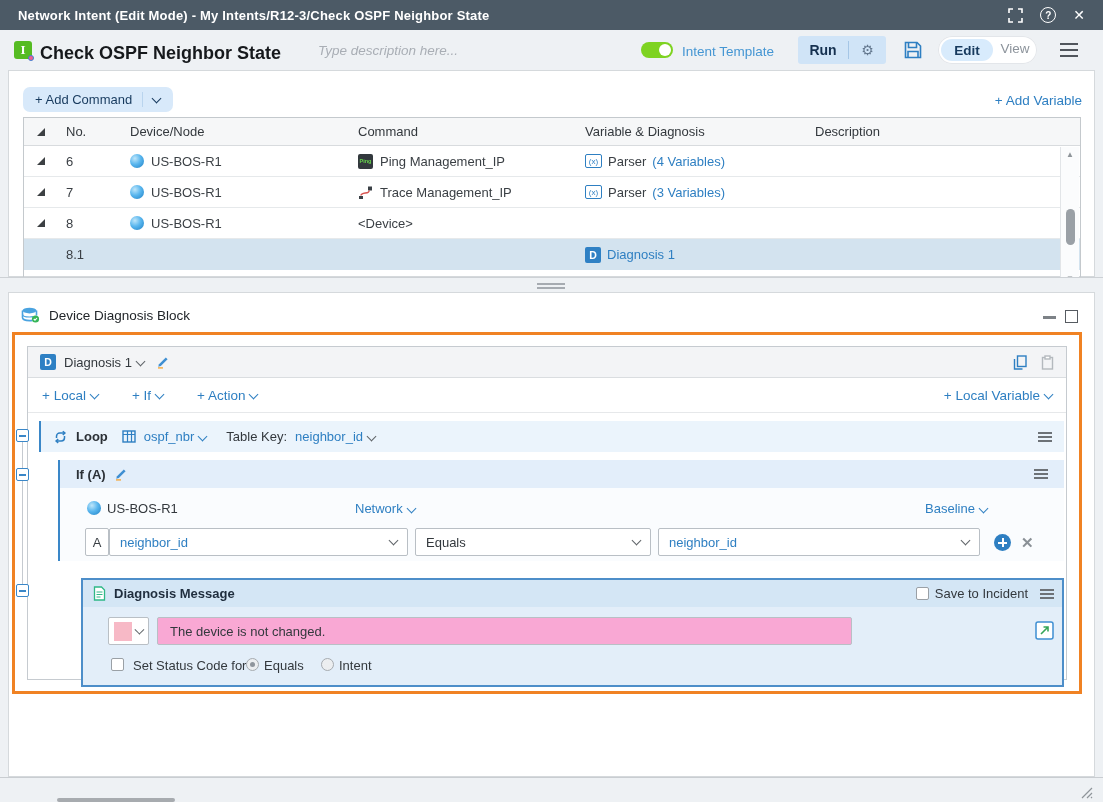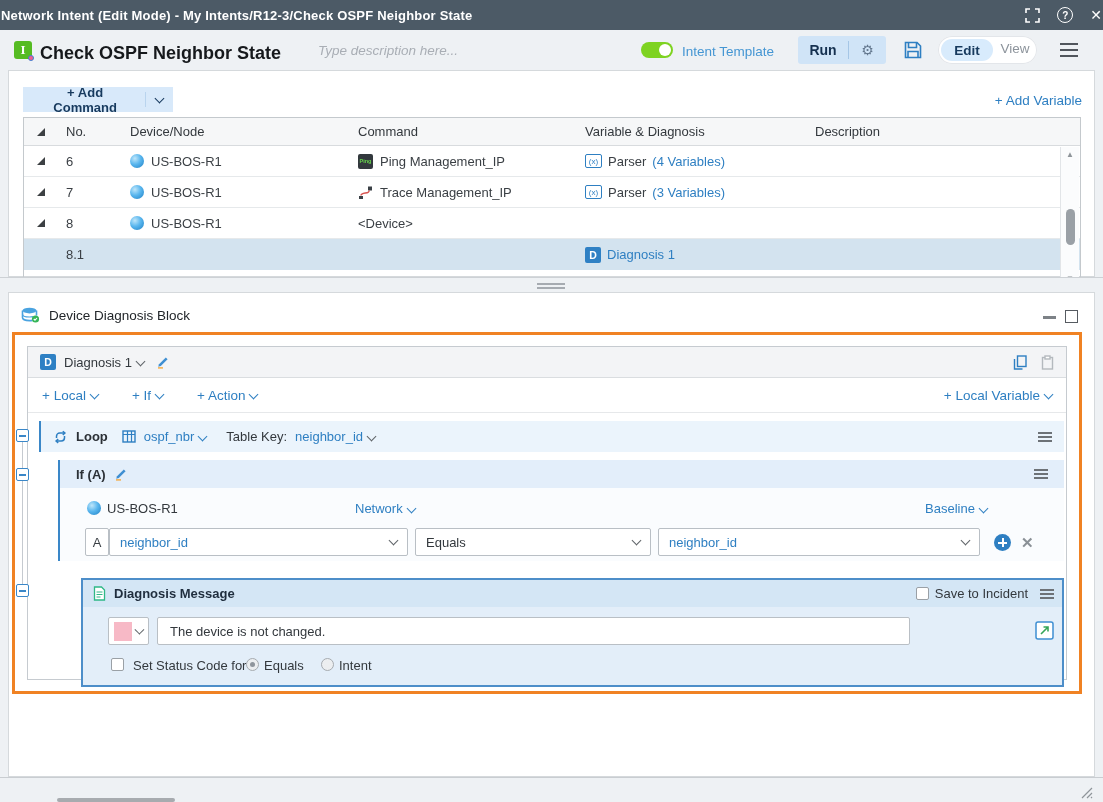--- a/index.html
+++ b/index.html
@@ -4,21 +4,21 @@
 <style>
   *{margin:0;padding:0;box-sizing:border-box}
   body{font-family:"Liberation Sans",sans-serif;background:#dfe2e6;color:#3a3f44}
   .screen{position:relative;width:1103px;height:802px;background:#eef1f4;overflow:hidden;font-size:13px}
   .lnk{color:#2e7fc2;cursor:pointer;white-space:nowrap}
   .chev{display:inline-block;width:7px;height:7px;border-right:1.6px solid currentColor;border-bottom:1.6px solid currentColor;transform:rotate(45deg);margin:-3px 0 0 5px;vertical-align:middle}
   .bars{display:inline-block;width:14px;height:10px;border-top:2px solid #6d7277;border-bottom:2px solid #6d7277;position:relative}
   .bars::after{content:"";position:absolute;left:0;right:0;top:2px;height:2px;background:#6d7277}
 
   
-  .titlebar{position:absolute;left:0;top:0;width:1103px;height:30px;background:#4c5a66;display:flex;align-items:center;padding:0 1px}
+  .titlebar{position:absolute;left:0;top:0;width:1103px;height:30px;background:#4c5a66;display:flex;align-items:center;padding:0 18px}
   .tb-title{color:#fff;font-size:13px;font-weight:700;letter-spacing:.2px}
   .tb-icons{margin-left:auto;display:flex;align-items:center;gap:17px}
   .ic-help{width:16px;height:16px;border:1.5px solid #fff;border-radius:50%;color:#fff;font-size:10px;font-weight:700;display:flex;align-items:center;justify-content:center}
   .ic-close{color:#fff;font-size:14px;line-height:1}
 
   
   .appheader{position:absolute;left:0;top:30px;width:1103px;height:40px;background:#eef1f4}
   .intent-icon{position:absolute;left:14px;top:11px;width:18px;height:18px;background:#55bb22;border-radius:3px;color:#fff;display:flex;align-items:center;justify-content:center;font-family:"Liberation Serif",serif;font-weight:700;font-size:13px}
   .intent-icon .dot{position:absolute;right:-2px;bottom:-2px;width:6px;height:6px;border-radius:50%;background:#f25d8e;border:1px solid #3f7fd2}
   .intent-name{position:absolute;left:40px;top:13px;font-size:18px;font-weight:700;color:#16191c}
@@ -37,21 +37,21 @@
   .pill-view{position:absolute;left:58px;top:5px;width:38px;text-align:center;color:#8d949c;font-size:13.5px;cursor:pointer}
   .hamburger{position:absolute;left:1060px;top:13px;width:18px;height:14px;border-top:2px solid #51565c;border-bottom:2px solid #51565c;cursor:pointer}
   .hamburger::after{content:"";position:absolute;left:0;right:0;top:4px;height:2px;background:#51565c}
 
   
   .panel{position:absolute;background:#fff;border:1px solid #d5d9dc}
   #panel1{left:8px;top:70px;width:1087px;height:207px}
   #panel2{left:8px;top:292px;width:1087px;height:485px}
 
   
-  .addcmd{position:absolute;left:14px;top:16px;width:150px;height:25px;background:#d8e9fa;border:none;border-radius:0;display:flex;align-items:center;font-family:"Liberation Sans",sans-serif;font-size:13px;font-weight:700;color:#173a5e;cursor:pointer}
+  .addcmd{position:absolute;left:14px;top:16px;width:150px;height:25px;background:#d8e9fa;border:none;border-radius:7px;display:flex;align-items:center;font-family:"Liberation Sans",sans-serif;font-size:13px;font-weight:400;color:#173a5e;cursor:pointer}
   .addcmd .lbl{padding:0 10px 0 12px}
   .addcmd .dv{width:1px;height:15px;background:#b9d4ee}
   .addcmd .chev{margin:-3px 10px 0 10px;color:#173a5e}
   .addvar{position:absolute;right:12px;top:22px;font-size:13.5px}
 
   
   .cmdtable{position:absolute;left:14px;top:46px;width:1058px;height:172px;border:1px solid #c4c9cd}
   .thead{display:flex;height:28px;background:#f6f7f8;border-bottom:1px solid #d8dbde;align-items:center;color:#33383d}
   .trow{display:flex;height:31px;align-items:center;border-bottom:1px solid #e6e9eb;background:#fff}
   .trow.selected{background:#d3e3ef;border-bottom:none}
@@ -108,21 +108,21 @@
 
   .msg-block{position:absolute;left:66px;top:243px;width:983px;height:109px;border:2px solid #4d8ec9;background:#e3eef9}
   .msg-head{height:27px;background:#d4e6f5;display:flex;align-items:center;padding:0 8px 0 10px;gap:8px}
   .msg-head .ttl{font-weight:700;color:#1f2d3d}
   .checkbox{display:inline-block;width:13px;height:13px;background:#fff;border:1px solid #9aa0a6;border-radius:2px;cursor:pointer;flex:none}
   .radio{display:inline-block;width:13px;height:13px;background:#eceef0;border:1px solid #a6abb0;border-radius:50%;cursor:pointer;position:relative;flex:none}
   .radio.sel::after{content:"";position:absolute;left:3px;top:3px;width:5px;height:5px;border-radius:50%;background:#8f959c}
   .swatch{position:absolute;left:25px;top:37px;width:41px;height:28px;background:#fff;border:1px solid #b9bfc5;border-radius:2px;display:flex;align-items:center;padding:0 5px;cursor:pointer}
   .swatch .col{width:20px;height:19px;background:#f7b9c6}
   .swatch .chev{color:#5f6468;margin-left:4px}
-  .msg-input{position:absolute;left:74px;top:37px;width:753px;height:28px;border:1px solid #b9bfc5;border-radius:2px;background:#ffffff;font-family:"Liberation Sans",sans-serif;font-size:13px;color:#33383d;padding:0 12px;outline:none}
+  .msg-input{position:absolute;left:74px;top:37px;width:695px;height:28px;border:1px solid #b9bfc5;border-radius:2px;background:#f9a8d4;font-family:"Liberation Sans",sans-serif;font-size:13px;color:#33383d;padding:0 12px;outline:none}
   .expand-ic{position:absolute;left:952px;top:41px;cursor:pointer}
   .status-row{position:absolute;left:0;top:76px;width:100%;height:22px}
 
   
   .footer{position:absolute;left:0;top:777px;width:1103px;height:25px;background:#eef1f4;border-top:1px solid #c9cdd1}
   .hthumb{position:absolute;left:57px;top:20px;width:118px;height:4px;background:#a7abaf;border-radius:2px}
   .resize{position:absolute;left:1081px;top:9px}
 </style>
 </head>
 <body>

